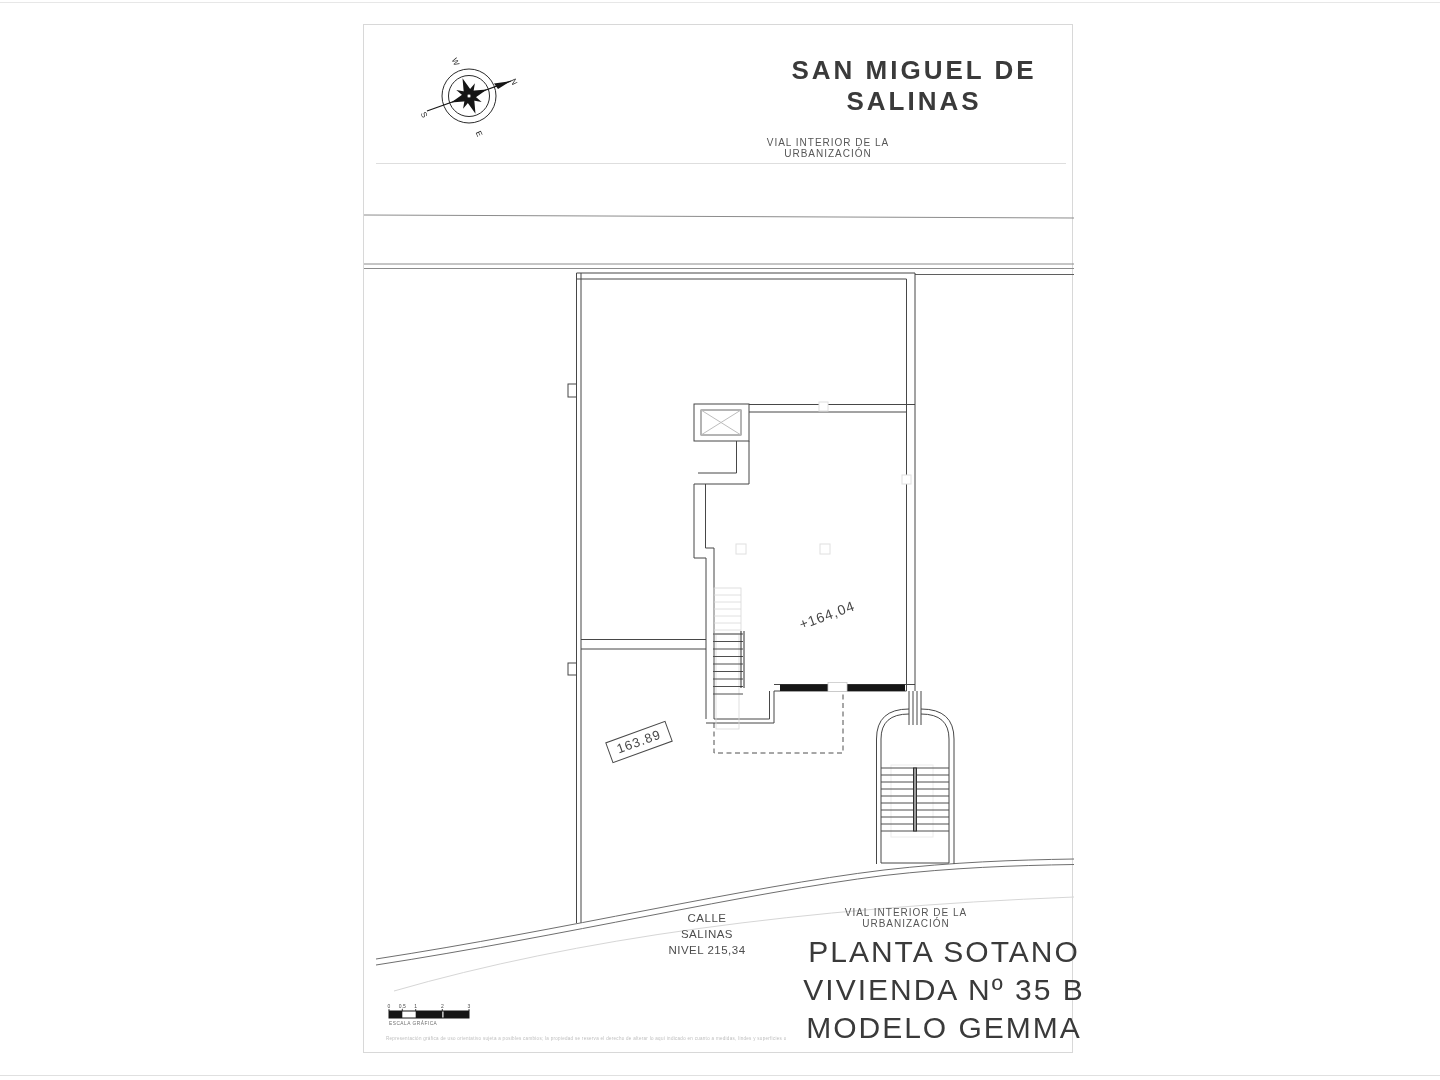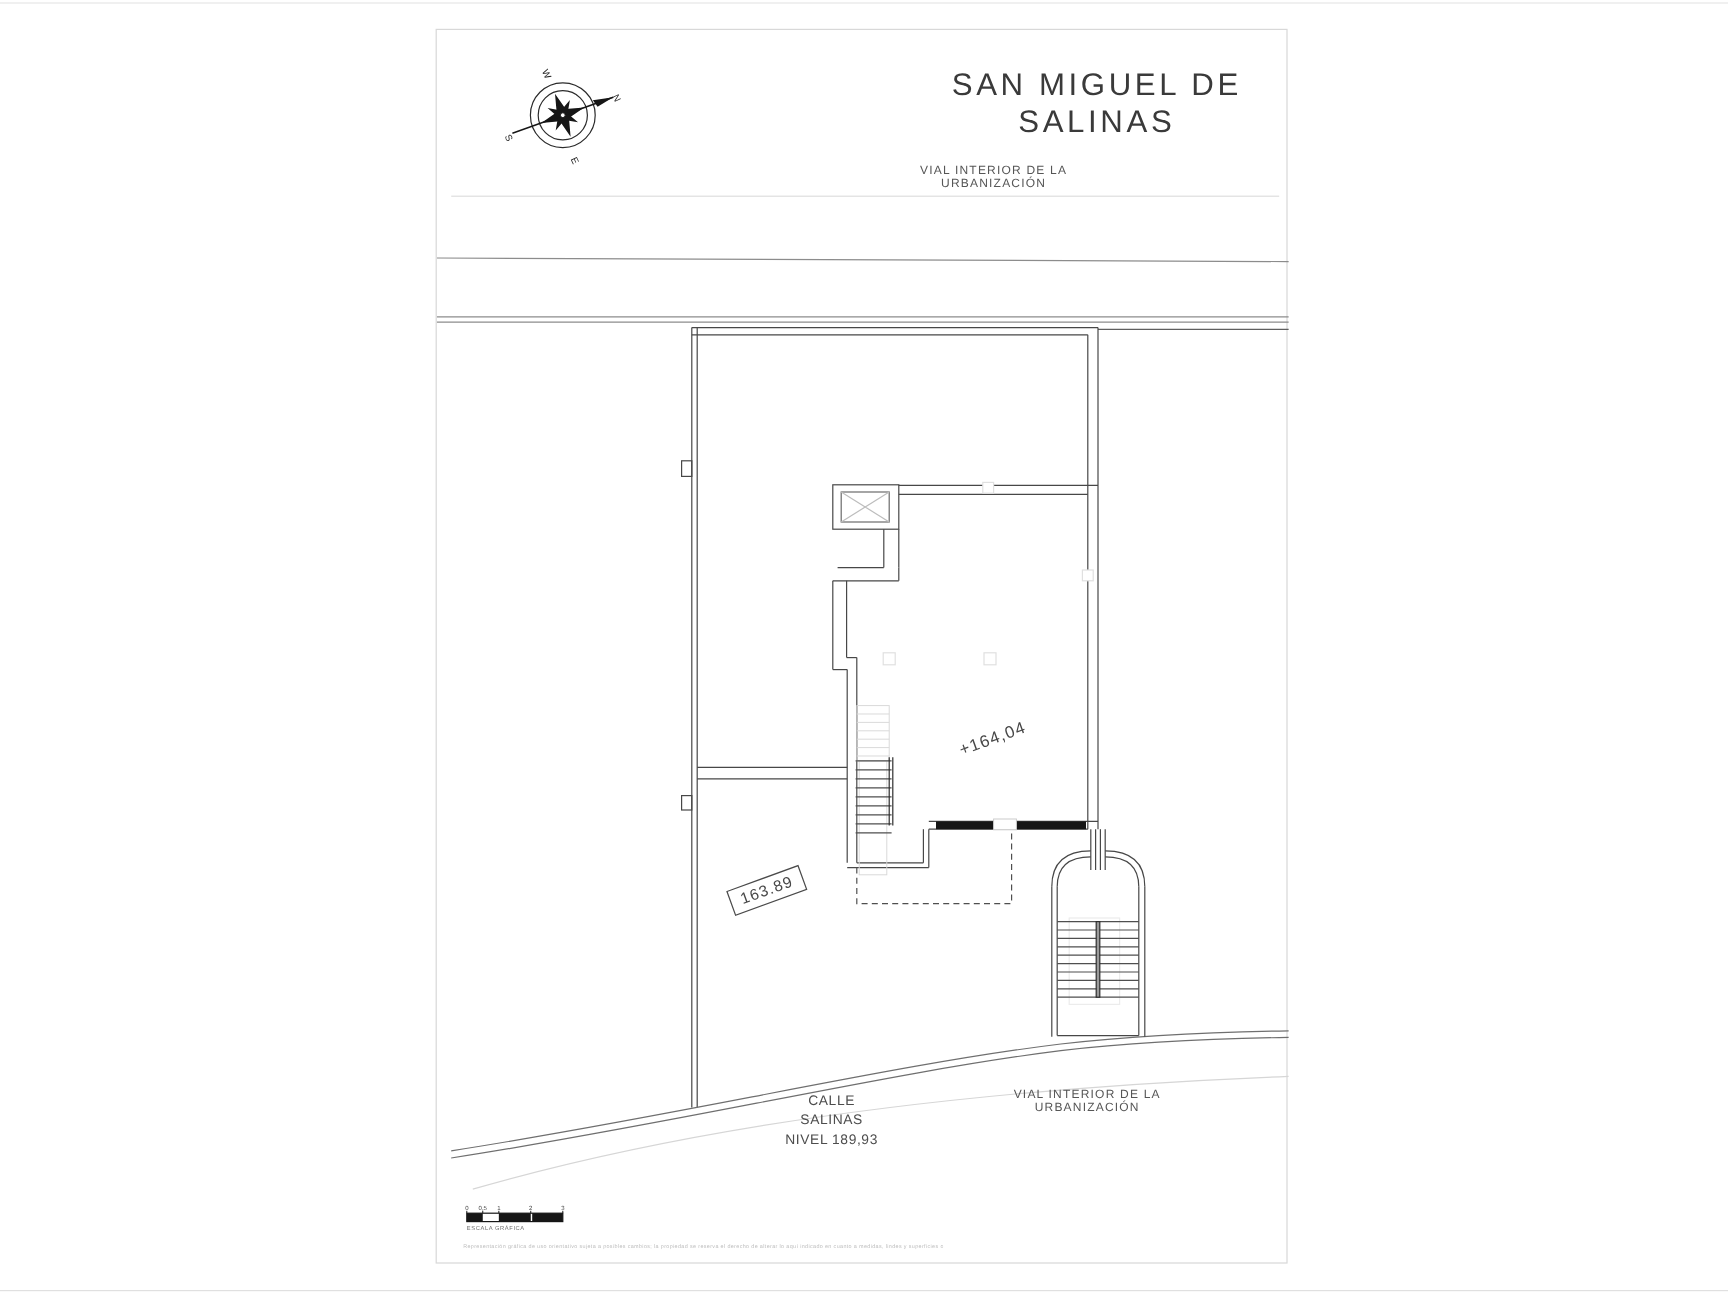--- a/index.html
+++ b/index.html
@@ -9,40 +9,40 @@
     font-family:"Liberation Sans", sans-serif;color:#3a3a3a;
   }
   .edge-line{position:absolute;left:0;width:1440px;height:1px;background:#e7e7e7;}
   .sheet{
     position:absolute;left:363px;top:24px;width:710px;height:1029px;
     background:#ffffff;border:1px solid #d8d8d8;box-sizing:border-box;
   }
   .abs{position:absolute;}
   .project-title{
     left:370px;top:30px;width:360px;text-align:center;
-    font-size:26px;letter-spacing:3px;color:#3a3a3a;font-weight:400;
+    font-size:26px;letter-spacing:3px;color:#3a3a3a;font-weight:700;
   }
   .road-label-top{
     left:364px;top:112px;width:200px;text-align:center;
     font-size:10px;letter-spacing:1px;color:#565656;
   }
   .header-rule{left:12px;top:138px;width:690px;height:1px;background:#dedede;}
   .plan-svg{left:0;top:0;width:710px;height:1029px;}
   .level-main{
     left:418px;top:582px;width:90px;text-align:center;
     font-size:14px;letter-spacing:1px;color:#474747;
     transform:rotate(-20deg);
   }
   .level-plot{
     left:243px;top:706px;width:62px;height:20px;line-height:20px;text-align:center;
     font-size:13px;letter-spacing:1px;color:#474747;border:1px solid #4a4a4a;
     transform:rotate(-20deg);background:#fff;
   }
   .street-block{
-    left:279px;top:885px;width:100px;text-align:center;
+    left:293px;top:885px;width:100px;text-align:center;
     font-size:11.5px;line-height:16px;color:#4d4d4d;letter-spacing:.5px;
   }
   .road-label-bottom{
     left:437px;top:882px;width:210px;text-align:center;
     font-size:10px;letter-spacing:1px;color:#565656;
   }
   .title-block{
     left:430px;top:908px;width:300px;text-align:center;
     font-size:30px;line-height:38px;letter-spacing:2px;color:#3a3a3a;font-weight:400;
   }
@@ -210,21 +210,26 @@
       <text x="25" y="1000" font-size="4.8" fill="#6e6e6e" letter-spacing="0.5">ESCALA GRÁFICA</text>
     </g>
   </svg>
 
   <div class="abs level-main">+164,04</div>
   <div class="abs level-plot">163.89</div>
 
   <div class="abs street-block">
     <div>CALLE</div>
     <div>SALINAS</div>
-    <div>NIVEL 189,93</div>
+    <div>NIVEL 215,34</div>
   </div>
 
   <div class="abs road-label-bottom">VIAL INTERIOR DE LA URBANIZACIÓN</div>
 
+  <div class="abs title-block">
+    <div>PLANTA SOTANO</div>
+    <div>VIVIENDA Nº 35 B</div>
+    <div>MODELO GEMMA</div>
+  </div>
 
   <div class="abs fine-print">Representación gráfica de uso orientativo sujeta a posibles cambios; la propiedad se reserva el derecho de alterar lo aquí indicado en cuanto a medidas, lindes y superficies o acabados dignos.</div>
 
 </div>
 
 </body></html>

